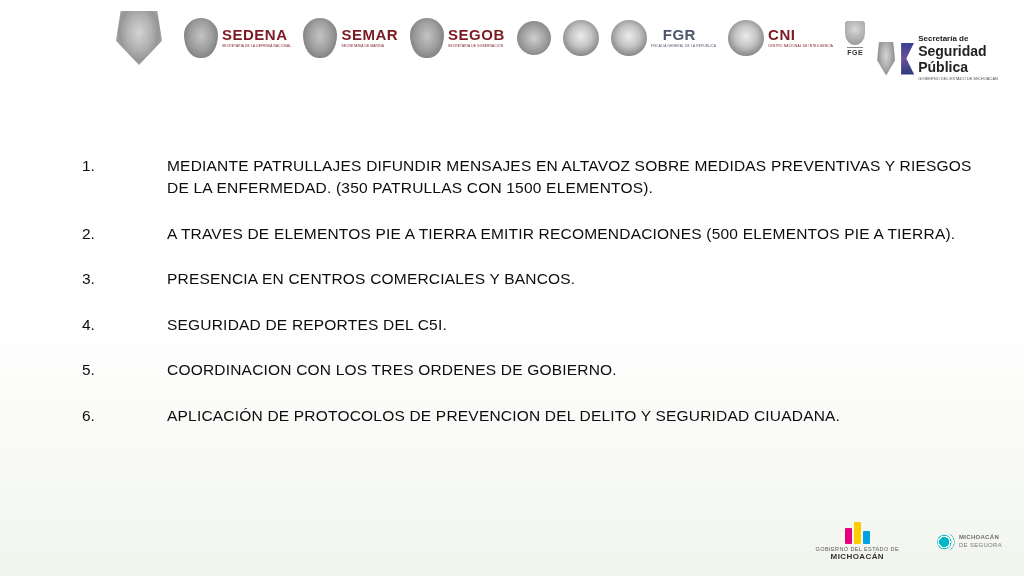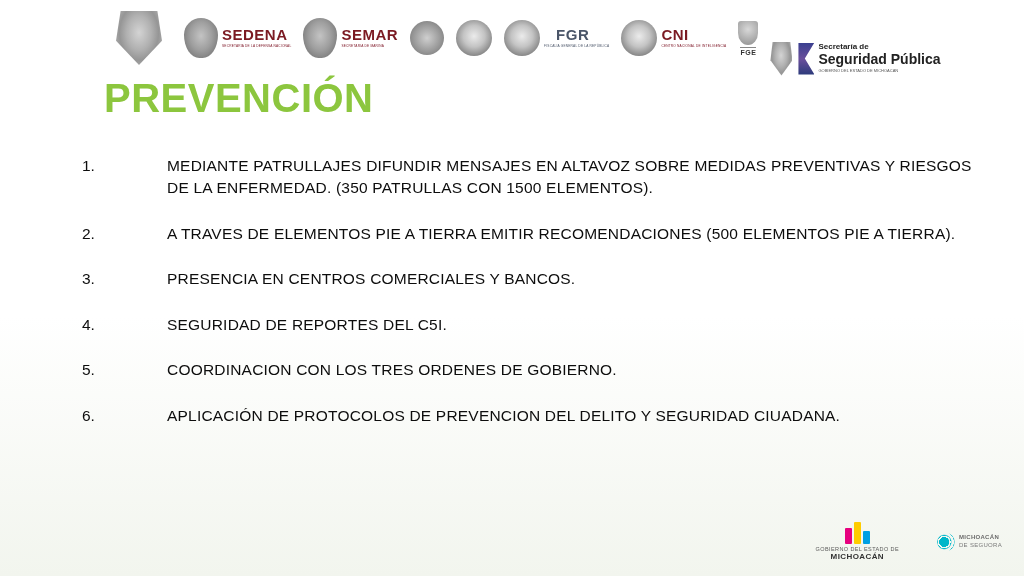--- a/index.html
+++ b/index.html
@@ -264,20 +264,27 @@
     </div>
 
     <div class="logo semar">
       <div class="seal"></div>
       <div class="dep-block">
         <div class="dep-name">SEMAR</div>
         <div class="dep-sub">SECRETARÍA DE MARINA</div>
       </div>
     </div>
 
+    <div class="logo segob">
+      <div class="seal"></div>
+      <div class="dep-block">
+        <div class="dep-name">SEGOB</div>
+        <div class="dep-sub">SECRETARÍA DE GOBERNACIÓN</div>
+      </div>
+    </div>
 
     <div class="logo">
       <div class="seal-eagle"></div>
     </div>
 
     <div class="logo">
       <div class="seal-round"></div>
     </div>
 
     <div class="logo fgr">
@@ -310,21 +317,20 @@
         <div class="ssp-text">
           <div class="l1">Secretaría de</div>
           <div class="l2">Seguridad Pública</div>
           <div class="l3">GOBIERNO DEL ESTADO DE MICHOACÁN</div>
         </div>
       </div>
     </div>
 
   </div>
 
-  <div class="title">PREVENCIÓN</div>
 
   <div class="list">
 
     <div class="item">
       <div class="num">1.</div>
       <div class="text">MEDIANTE PATRULLAJES DIFUNDIR  MENSAJES EN ALTAVOZ SOBRE MEDIDAS PREVENTIVAS Y RIESGOS DE LA ENFERMEDAD. (350 PATRULLAS CON 1500 ELEMENTOS).</div>
     </div>
 
     <div class="item">
       <div class="num">2.</div>

